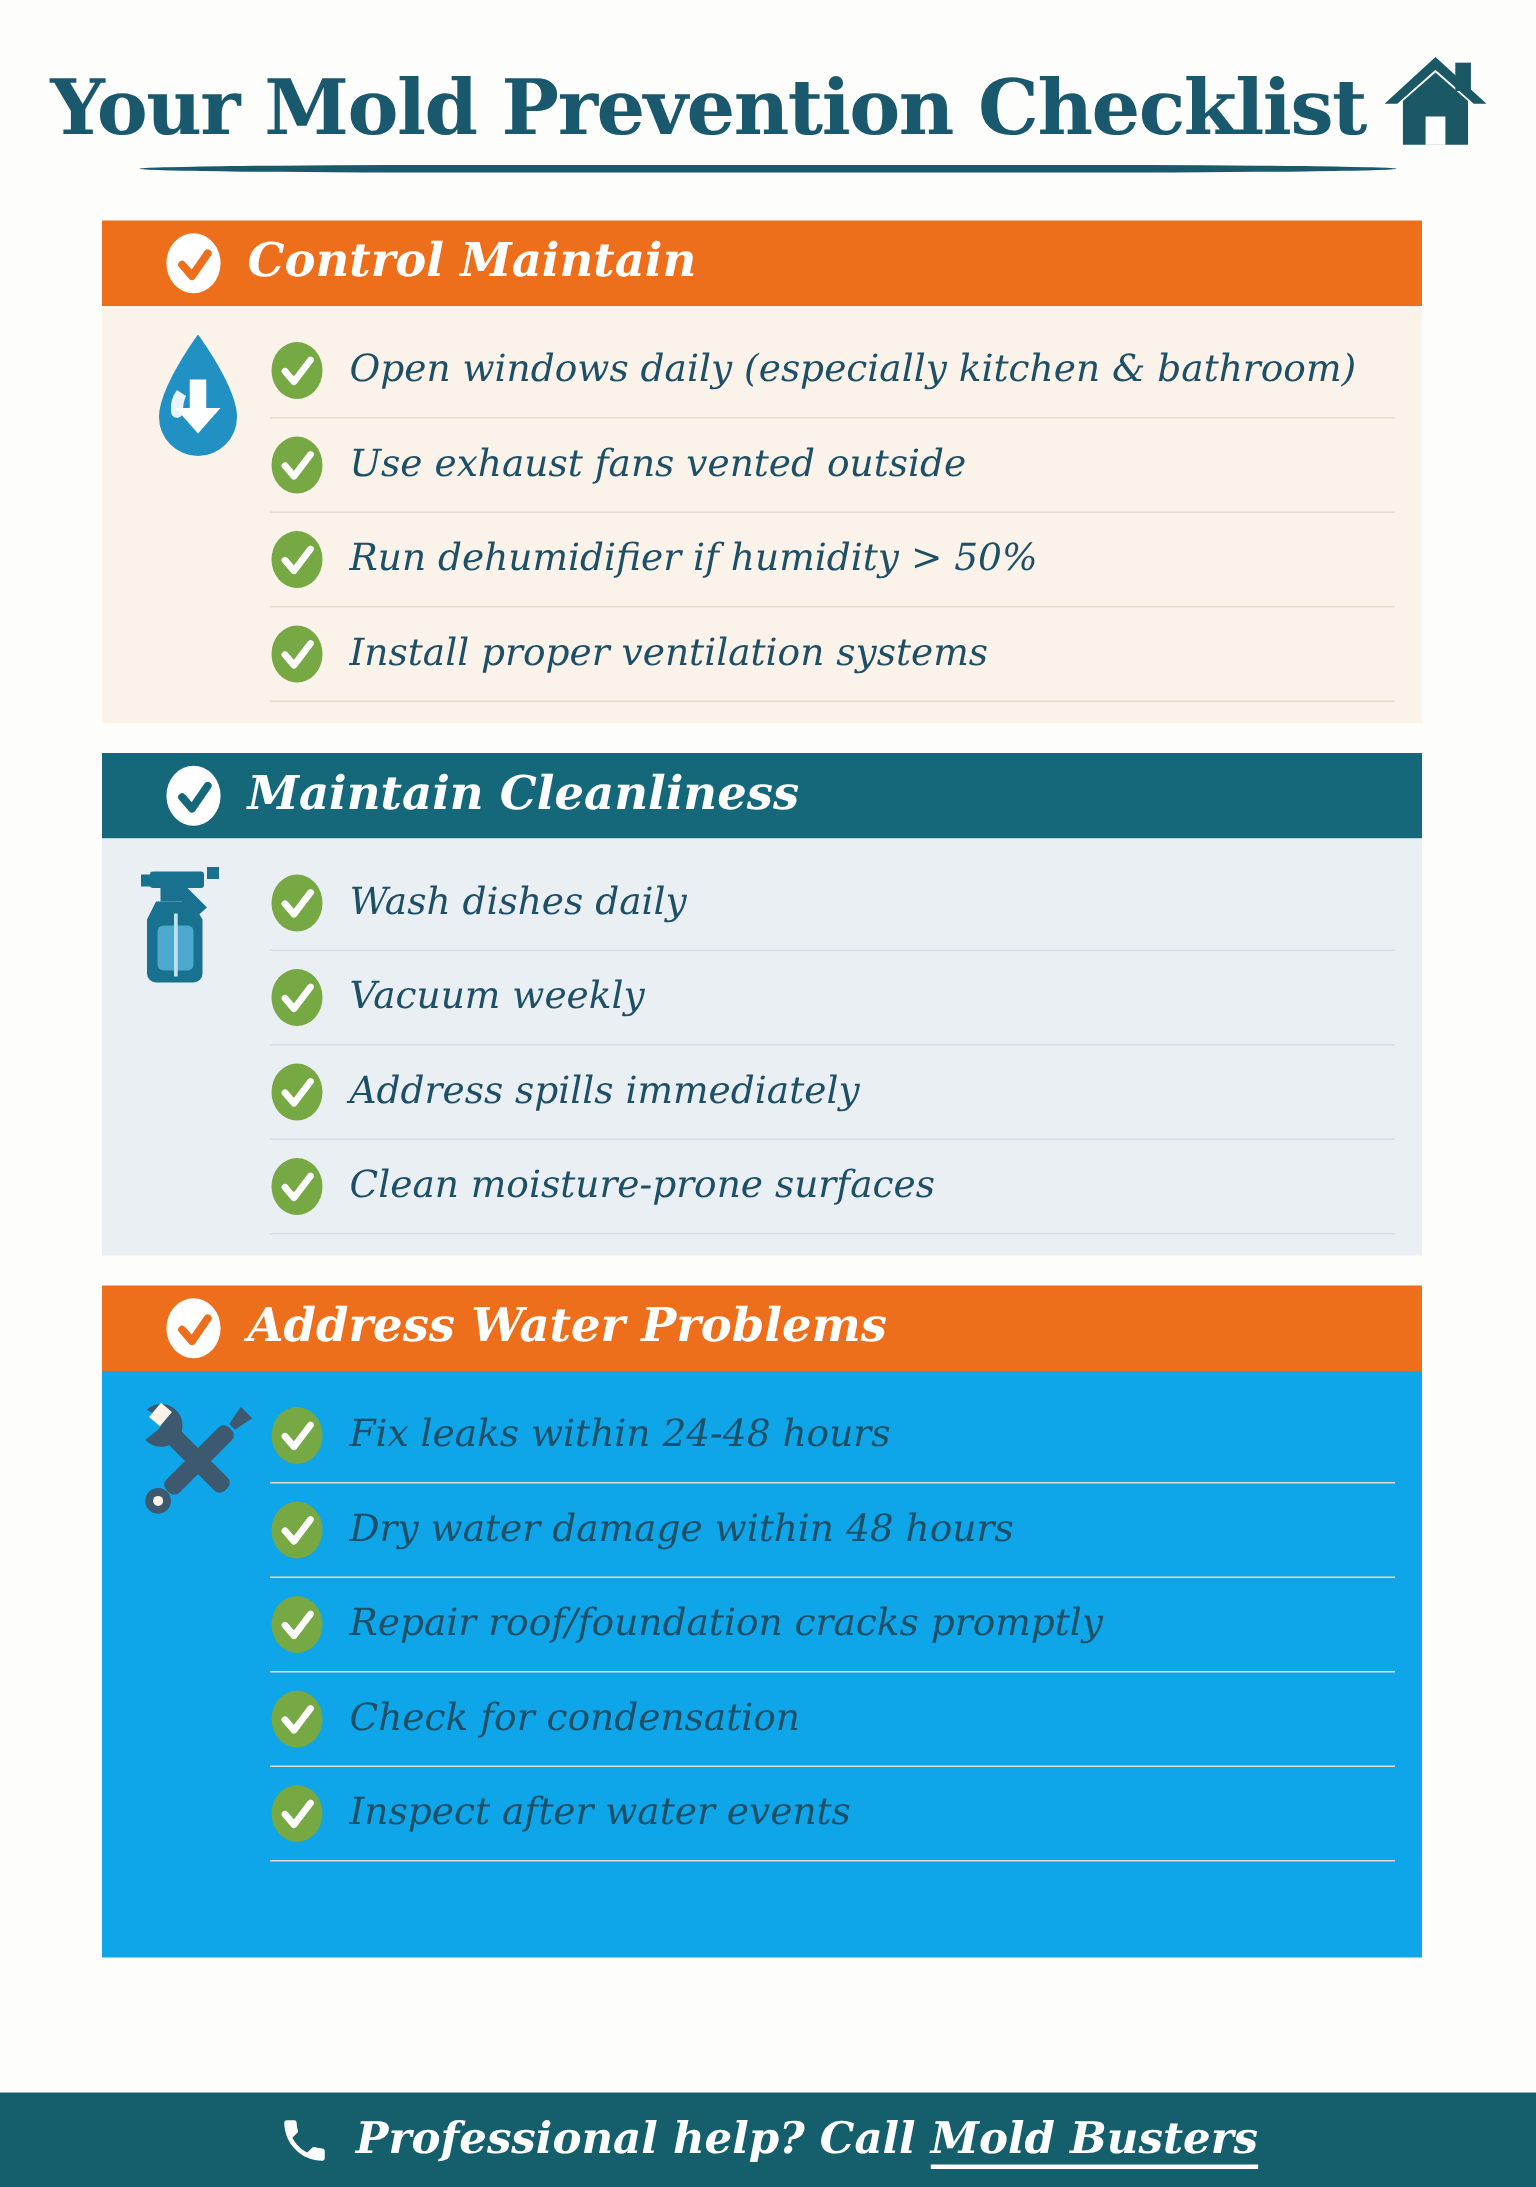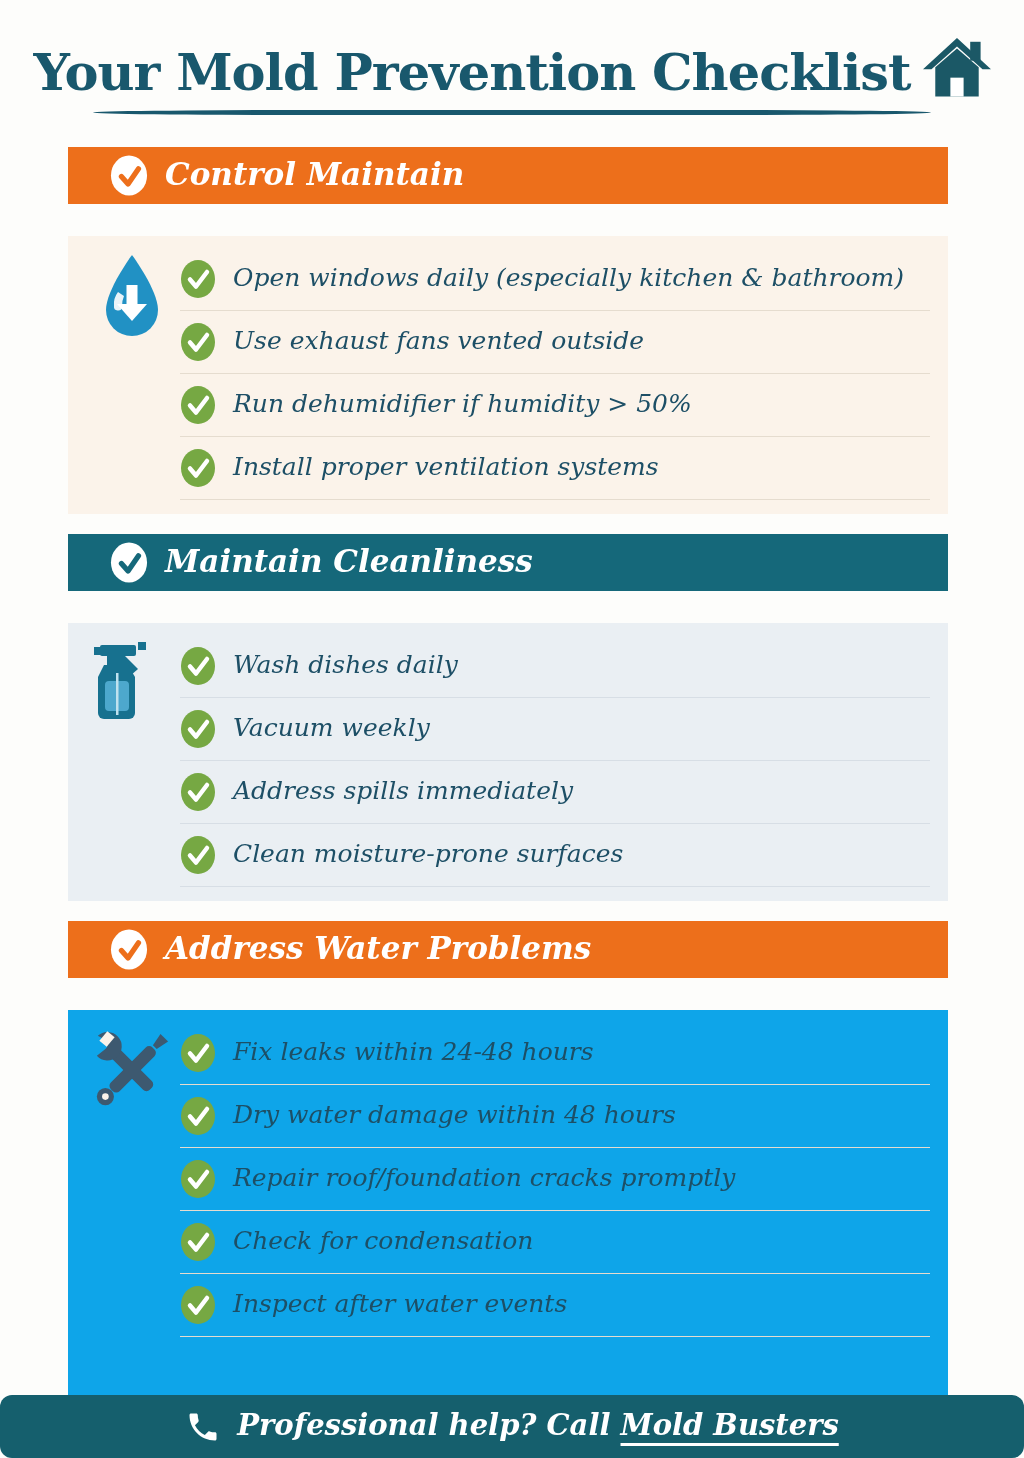--- a/index.html
+++ b/index.html
@@ -38,39 +38,39 @@
     padding-left:42px;box-sizing:border-box;
   }
   .hdr-check{width:38px;height:43px;display:inline-flex;}
   .hdr-check svg{width:100%;height:100%;}
   .sec-title{
     color:#ffffff;font-size:31px;font-weight:bold;font-style:italic;
     letter-spacing:0px;padding-bottom:4px;
   }
   .sec-body{
     position:relative;
-    padding:12px 18px 14px 112px;box-sizing:border-box;margin-top:32px;
+    padding:12px 18px 14px 112px;box-sizing:border-box;
   }
   .section:last-child .sec-body{padding-bottom:64px;}
   .sec-icon{position:absolute;left:26px;top:16px;width:76px;height:88px;}
   .sec-icon svg{width:100%;height:100%;}
   .item{
     height:62px;display:flex;align-items:center;gap:17px;
     border-bottom:1px solid var(--sep,#e5dccf);
   }
   .item-check{width:36px;height:40px;display:inline-flex;flex:0 0 auto;}
   .item-check svg{width:100%;height:100%;}
   .item-label{
     font-size:25px;font-style:italic;color:var(--text);
     padding-bottom:4px;white-space:nowrap;
   }
   
   .footer{
     position:absolute;left:0;bottom:0;width:1024px;height:63px;
-    display:flex;align-items:center;justify-content:center;gap:16px;border-radius:12px;
+    display:flex;align-items:center;justify-content:center;gap:16px;
   }
   .phone-icon{width:36px;height:36px;display:inline-flex;}
   .footer-text{
     color:#ffffff;font-size:29px;font-weight:bold;font-style:italic;
     padding-bottom:4px;white-space:nowrap;
   }
   .brand{
     text-decoration:underline;
     text-underline-offset:8px;
     text-decoration-thickness:3px;

